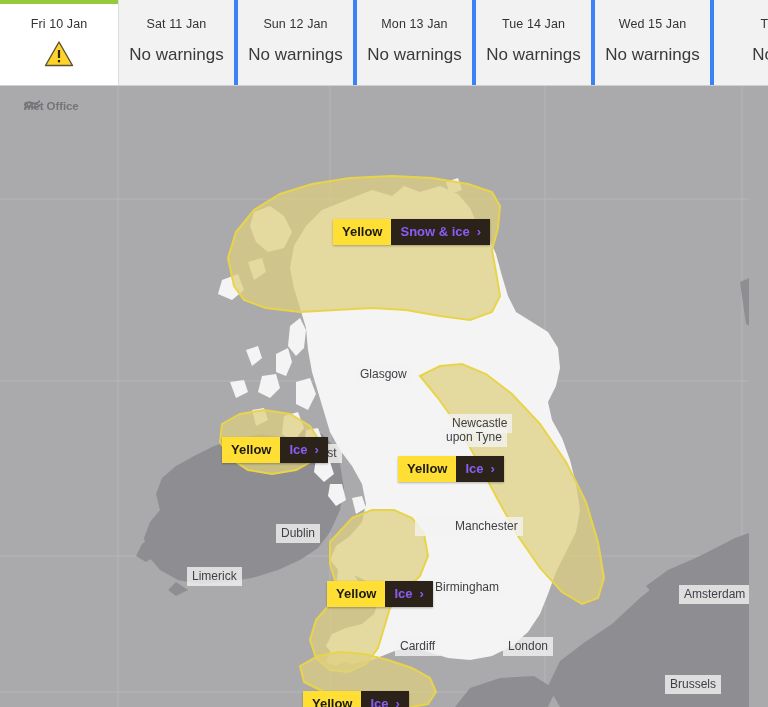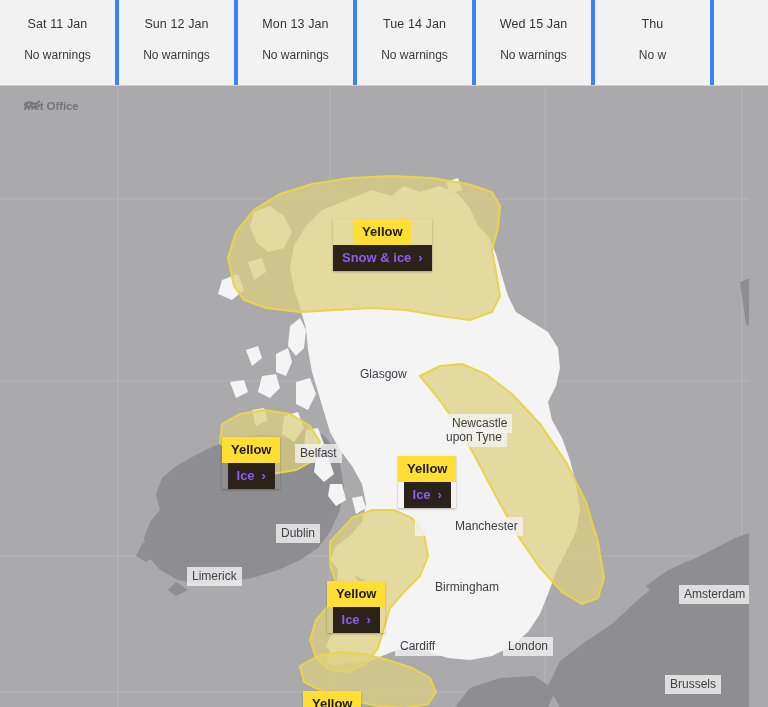--- a/index.html
+++ b/index.html
@@ -27,21 +27,21 @@
     background:#ffffff;border-right:1px solid #dcdcdc;
   }
   .tab.active:before{
     content:"";position:absolute;left:0;right:0;top:0;height:4px;
     background:#97c93d;
   }
   .tab-day{
     font-size:12.5px;color:#333;letter-spacing:.1px;line-height:14px;
   }
   .tab-status{
-    font-size:12px;color:#3a3a3a;margin-top:17px;line-height:14px;
+    font-size:17px;color:#3a3a3a;margin-top:17px;line-height:14px;
   }
   .warn-tri{
     margin-top:9px;width:30px;height:27px;display:block;
   }
 
   
   .map{
     position:absolute;left:0;top:86px;width:749px;height:621px;
     background:#aaaaad;overflow:hidden;
   }
@@ -60,42 +60,49 @@
   
   .city{
     position:absolute;z-index:18;
     background:rgba(242,242,242,.80);
     color:#404046;font-size:12px;line-height:15px;
     padding:2px 5px;white-space:nowrap;
   }
 
   
   .badge{
-    position:absolute;z-index:30;display:flex;align-items:center;
+    position:absolute;z-index:30;display:flex;align-items:flex-end;
     box-shadow:0 1px 2px rgba(0,0,0,.28);
     cursor:pointer;
-    flex-direction:column;
   }
   .badge .sev{
     background:#ffdf33;color:#1c1a15;font-weight:bold;
     font-size:13px;padding:5px 9px 6px 9px;display:flex;align-items:center;
   }
   .badge .typ{
     background:#2b2319;color:#8b5cf6;font-weight:bold;
     font-size:13px;padding:5px 9px 6px 9px;display:flex;align-items:center;gap:7px;
   }
   .chev{font-weight:bold;font-size:13px;line-height:1;}
 </style>
 </head>
 <body>
 
 <div id="app">
 
   <div class="tabstrip">
 
+    <div class="tab active">
+      <div class="tab-day">Fri 10 Jan</div>
+      <svg class="warn-tri" viewBox="0 0 30 27">
+        <path d="M15 2 L28.5 25.5 L1.5 25.5 Z" fill="#ffd42a" stroke="#5a5038" stroke-width="1.4" stroke-linejoin="round"></path>
+        <rect x="13.9" y="10" width="2.2" height="8" fill="#2b2319"></rect>
+        <rect x="13.9" y="20" width="2.2" height="2.3" fill="#2b2319"></rect>
+      </svg>
+    </div>
 
     <div class="tab">
       <div class="tab-day">Sat 11 Jan</div>
       <div class="tab-status">No warnings</div>
     </div>
 
     <div class="tab">
       <div class="tab-day">Sun 12 Jan</div>
       <div class="tab-status">No warnings</div>
     </div>

